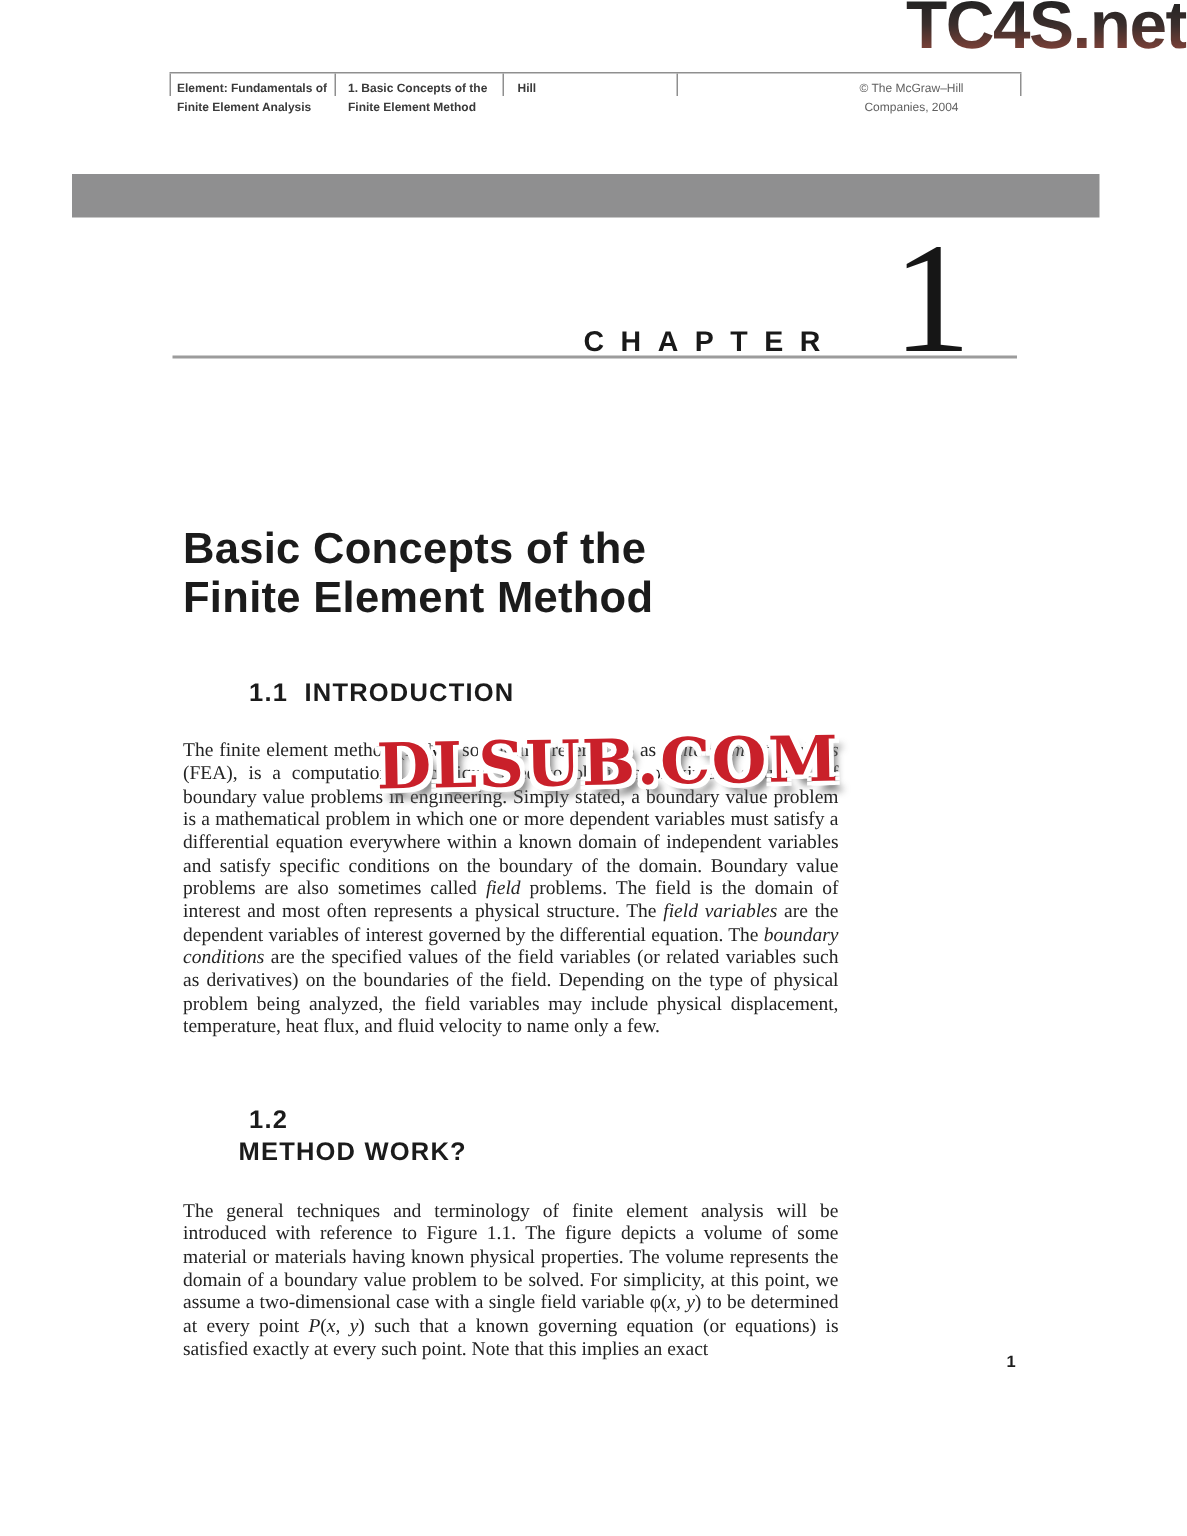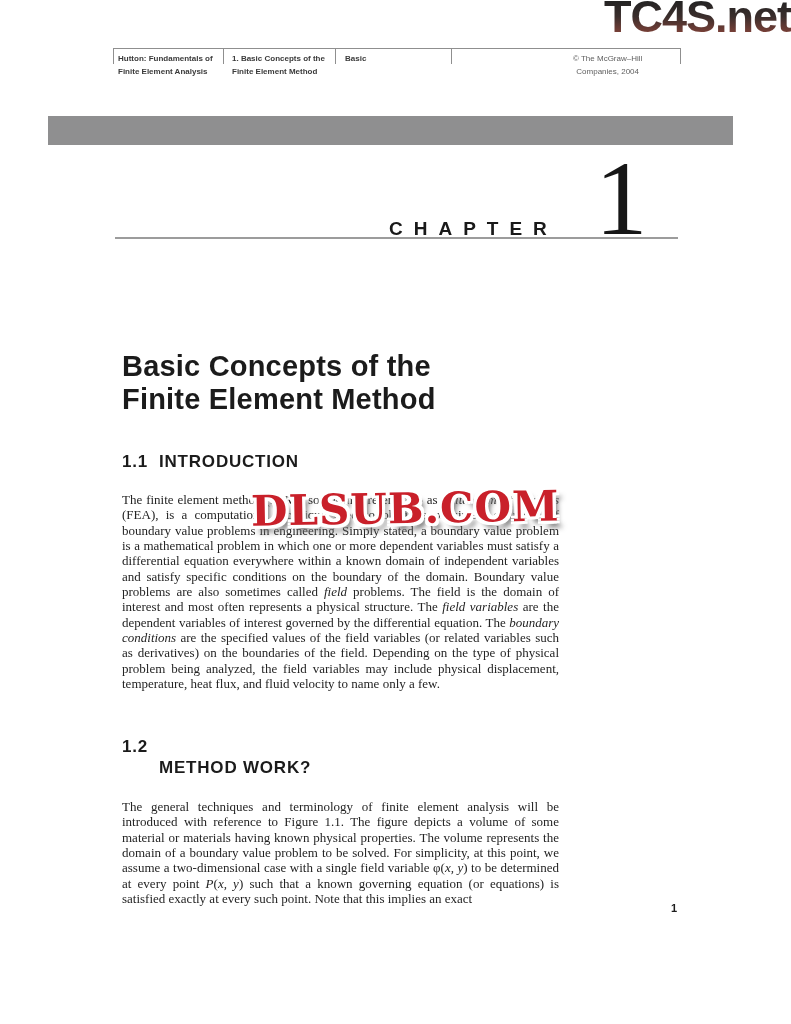--- a/index.html
+++ b/index.html
@@ -22,21 +22,21 @@
   .chapter-number{position:absolute;left:595px;top:146px;font-family:"Liberation Serif",serif;
                   font-size:105px;line-height:1;color:#161616;}
   .chapter-rule{position:absolute;left:115px;top:237px;width:563px;border-top:2px solid #9c9c9c;}
 
   
   .title{position:absolute;left:122px;top:350px;font-family:"Liberation Sans",sans-serif;
          font-weight:bold;font-size:29px;line-height:32.5px;color:#1b1b1b;letter-spacing:0.2px;}
   .sec-head{position:absolute;font-family:"Liberation Sans",sans-serif;font-weight:bold;
             font-size:17px;line-height:21px;color:#1b1b1b;letter-spacing:0.8px;}
   .sec-head .row{display:flex;}
-  .sec-head .num{width:37px;flex:none;}
+  .sec-head .num{width:37px;flex:none;margin-left:44px;}
   .sec-head .indent{margin-left:37px;}
   .h11{left:122px;top:451px;}
   .h12{left:122px;top:736px;}
 
   
   .para{position:absolute;left:122px;width:437px;font-size:13px;line-height:15.35px;
         text-align:justify;color:#242424;}
   .p1{top:479px;}
   .p2{top:786px;}
   .it{font-style:italic;}
@@ -74,29 +74,29 @@
 
   <div class="hdr-rule">
     <div class="hdr-tick" style="left:0;"></div>
     <div class="hdr-tick" style="left:110px;"></div>
     <div class="hdr-tick" style="left:222px;"></div>
     <div class="hdr-tick" style="left:338px;"></div>
     <div class="hdr-tick" style="left:567px;"></div>
   </div>
 
   <div class="hdr-col" style="left:118px;">
-    <div>Hutton: Fundamentals of</div>
+    <div>Element: Fundamentals of</div>
     <div>Finite Element Analysis</div>
   </div>
   <div class="hdr-col" style="left:232px;">
     <div>1. Basic Concepts of the</div>
     <div>Finite Element Method</div>
   </div>
   <div class="hdr-col" style="left:345px;">
-    <div>Basic</div>
+    <div>Hill</div>
   </div>
   <div class="hdr-col light" style="left:573px;text-align:center;">
     <div>© The McGraw–Hill</div>
     <div>Companies, 2004</div>
   </div>
 
   <div class="banner"></div>
 
   <div class="chapter-label">CHAPTER</div>
   <div class="chapter-number">1</div>

